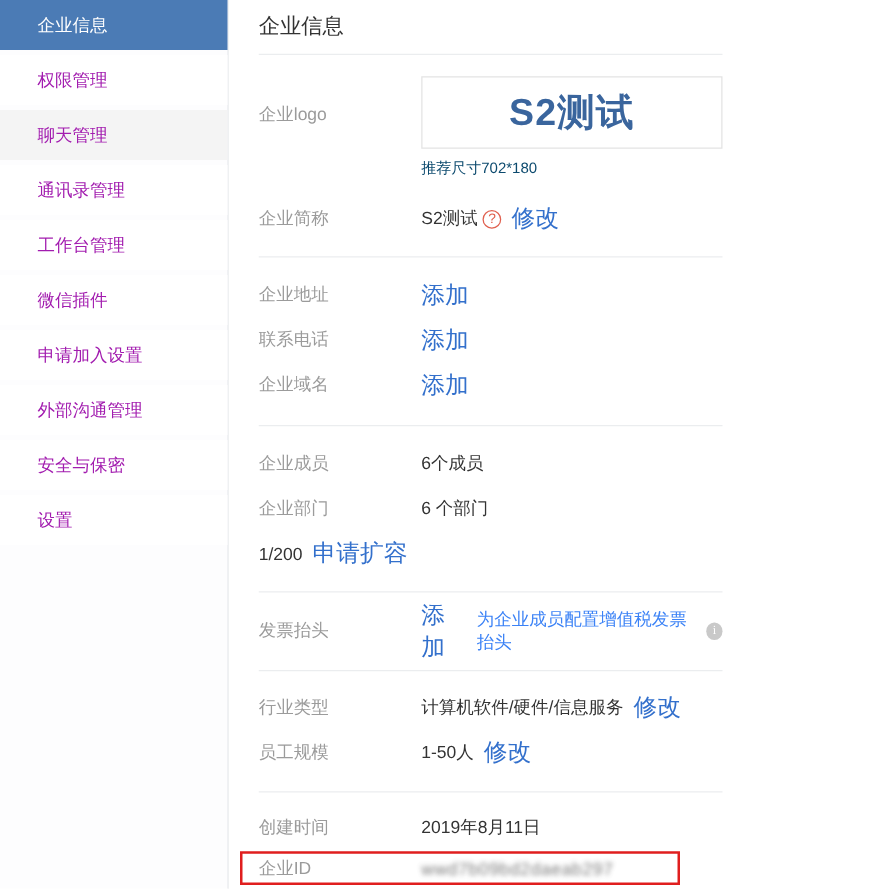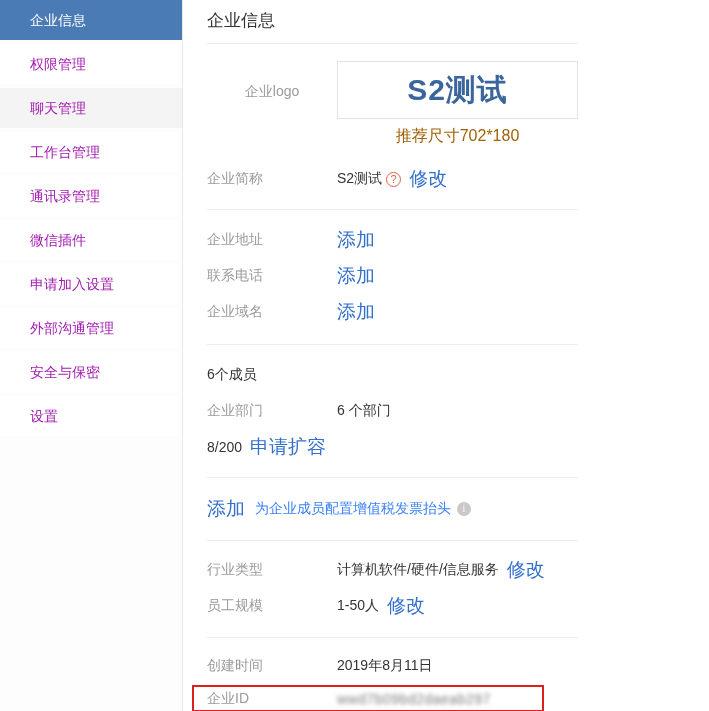--- a/index.html
+++ b/index.html
@@ -41,31 +41,31 @@
   .divider{border:none;border-top:1px solid #ebedef;margin:0 0 0 0;}
 
   .section{padding:0;}
   .row{display:flex;align-items:center;height:36px;}
   .row-label{width:130px;flex:0 0 130px;color:#9b9b9b;font-size:14px;}
   .row-value{display:flex;align-items:center;color:#333;}
   .link{color:var(--link);cursor:pointer;text-decoration:none;font-size:19px;}
 
   
   .logo-section{padding-top:17px;padding-bottom:12px;}
-  .logo-row{display:flex;align-items:flex-start;text-align:center;}
+  .logo-row{display:flex;align-items:flex-start;}
   .logo-row .row-label{padding-top:22px;}
   .logo-box{
     width:241px;height:58px;border:1px solid #e3e3e3;background:#fff;
     display:flex;align-items:center;justify-content:center;cursor:pointer;
   }
   .logo-text{
     font-size:30px;font-weight:bold;color:var(--logo-text);
     letter-spacing:1px;
   }
-  .logo-hint{margin-top:7px;font-size:16px;color:#a16207;}
+  .logo-hint{margin-top:7px;font-size:12px;color:#0c4a6e;}
   .shortname-row{margin-top:14px;}
 
   .sec-pad-a{padding-top:12px;padding-bottom:14px;}
   .sec-pad-b{padding-top:12px;padding-bottom:12px;}
   .sec-pad-c{padding-top:13px;padding-bottom:13px;}
   .sec-pad-d{padding-top:11px;padding-bottom:13px;}
   .sec-pad-e{padding-top:10px;padding-bottom:0;}
 
   .help-icon{
     display:inline-flex;align-items:center;justify-content:center;
@@ -95,22 +95,22 @@
 </style>
 </head>
 <body>
 
 <div class="app">
 
   <nav class="sidebar">
     <div class="nav-item active">企业信息</div>
     <div class="nav-item">权限管理</div>
     <div class="nav-item hovered">聊天管理</div>
+    <div class="nav-item">通讯录管理</div>
     <div class="nav-item">工作台管理</div>
-    <div class="nav-item">通讯录管理</div>
     <div class="nav-item">微信插件</div>
     <div class="nav-item">申请加入设置</div>
     <div class="nav-item">外部沟通管理</div>
     <div class="nav-item">安全与保密</div>
     <div class="nav-item">设置</div>
   </nav>
 
   <main class="main">
 
     <h1 class="page-title">企业信息</h1>
@@ -156,42 +156,44 @@
         <div class="row-value">
             <a class="link">添加</a>
           </div>
       </div>
     </section>
 
     <hr class="divider">
 
     <section class="section sec-pad-b">
       <div class="row">
+        <div class="row-label">企业成员</div>
         <div class="row-value">
             <span>6个成员</span>
           </div>
       </div>
       <div class="row">
         <div class="row-label">企业部门</div>
         <div class="row-value">
             <span>6 个部门</span>
           </div>
       </div>
       <div class="row">
         <div class="row-value">
-          <span>8/200</span>
+          <span>1/200</span>
           <a class="link gap-l">申请扩容</a>
         </div>
       </div>
     </section>
 
     <hr class="divider">
 
     <section class="section sec-pad-c">
       <div class="row">
+        <div class="row-label">发票抬头</div>
         <div class="row-value">
           <a class="link">添加</a>
           <span class="muted">为企业成员配置增值税发票抬头</span>
           <i class="info-icon">i</i>
         </div>
       </div>
     </section>
 
     <hr class="divider">
 

